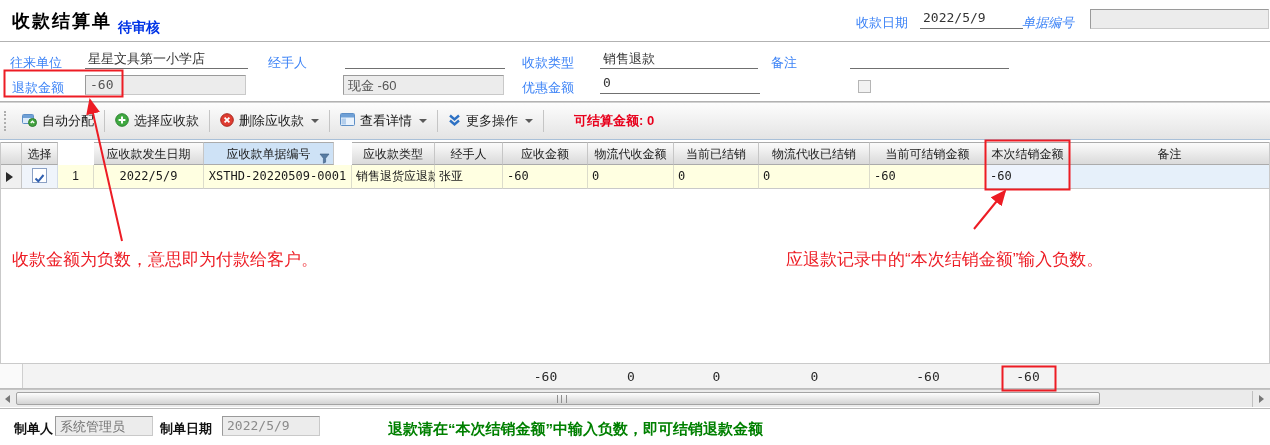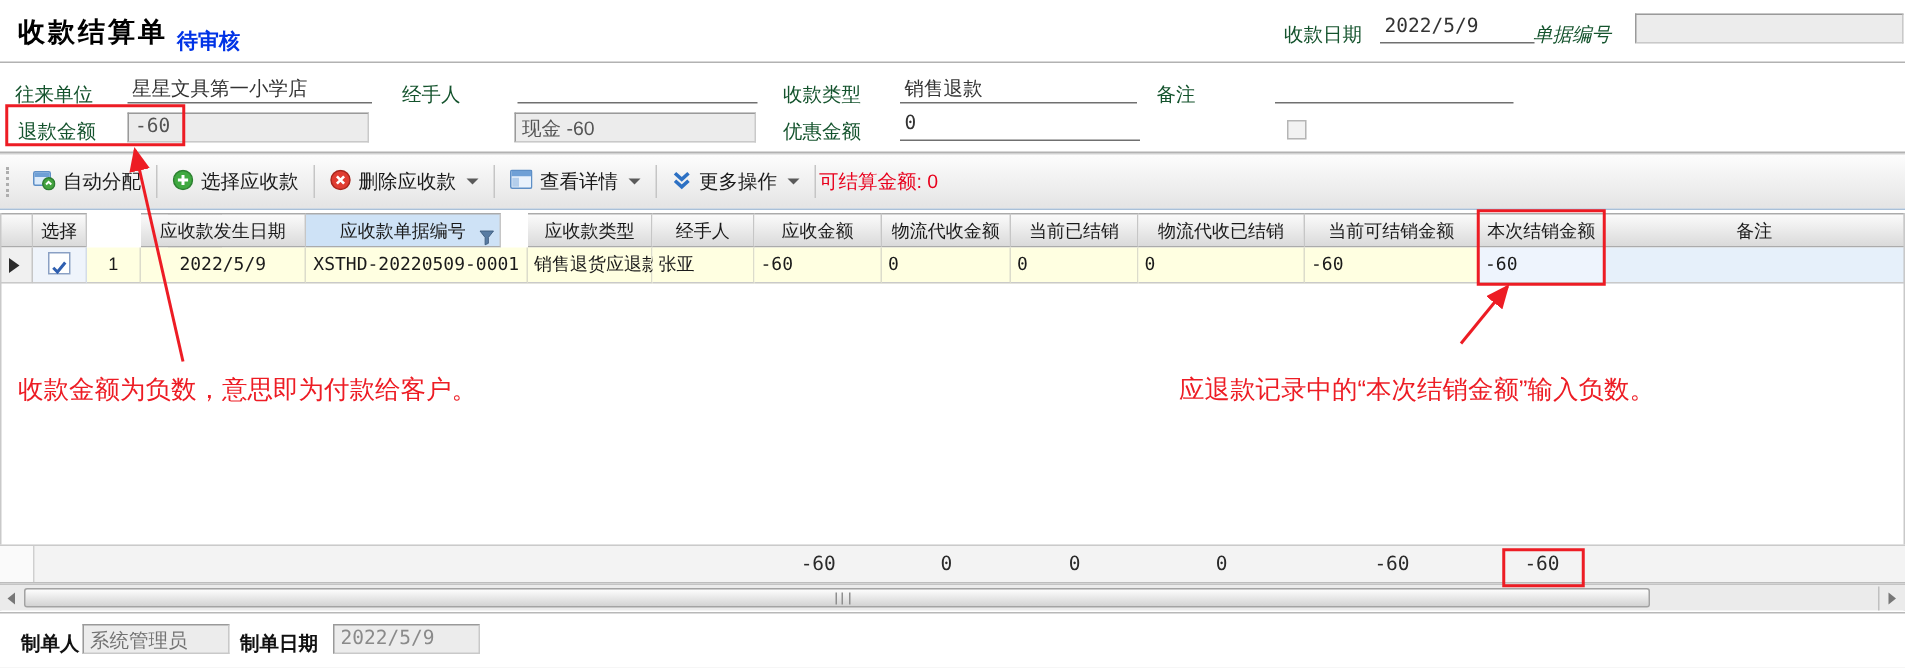--- a/index.html
+++ b/index.html
@@ -1,20 +1,20 @@
 <!DOCTYPE html>
 <html><head>
 <meta charset="utf-8">
 <style>
   html,body{margin:0;padding:0;background:#fff;}
   #app{position:relative;width:1270px;height:445px;background:#fff;overflow:hidden;
        font-family:"Liberation Sans","DejaVu Sans",sans-serif;color:#1a1a1a;
        outline:1px solid #d9d9d9;}
   .abs{position:absolute;}
-  .lbl{font-size:13px;color:#14532d;white-space:nowrap;}
+  .lbl{font-size:13px;color:#3b82f6;white-space:nowrap;}
   .blbl{font-size:13px;color:#111;font-weight:bold;white-space:nowrap;}
   .mono{font-family:"DejaVu Sans Mono","Liberation Mono",monospace;}
   .uline{border-bottom:1px solid #707070;height:18px;font-size:13px;color:#333;
          padding-left:3px;white-space:nowrap;}
   .ginput{background:#ECECEC;border:1px solid;border-color:#9a9a9a #c9c9c9 #c9c9c9 #9a9a9a;
           height:17px;font-size:13px;color:#555;padding:1px 0 0 4px;white-space:nowrap;}
   .sep{position:absolute;left:0;width:1270px;height:0;border-top:1px solid #b2b2b2;}
 
   
   .title{font-size:18px;font-weight:bold;letter-spacing:2px;color:#000;}
@@ -24,21 +24,21 @@
   #toolbar{position:absolute;left:0;top:102px;width:1270px;height:38px;
            background:linear-gradient(#fdfdfd,#e4e4e4);
            border-top:1px solid #d2d2d2;border-bottom:1px solid #a9c0d8;
            display:flex;align-items:center;box-sizing:border-box;}
   .tgrip{width:3px;height:20px;margin:0 5px 0 4px;border-left:2px dotted #aeaeae;}
   .tbtn{display:flex;align-items:center;gap:5px;padding:3px 8px;font-size:13px;
         color:#1a1a1a;white-space:nowrap;cursor:default;}
   .tdiv{width:1px;height:22px;background:#c5c5c5;margin:0 2px;}
   .caret{width:0;height:0;border-left:4px solid transparent;border-right:4px solid transparent;
          border-top:4px solid #5a5a5a;margin-left:2px;}
-  .settleable{font-size:13px;font-weight:normal;}
+  .settleable{font-size:13px;font-weight:bold;margin-left:28px;}
 
   
   .hcell{position:absolute;top:142px;height:23px;box-sizing:border-box;
          background:linear-gradient(#fbfbfb,#dadada);
          border-top:1px solid #ababab;border-bottom:1px solid #ababab;border-right:1px solid #c6c6c6;
          font-size:12px;color:#1a1a1a;text-align:center;line-height:22px;white-space:nowrap;overflow:visible;}
   .hfilter{background:#cee2f6;}
   .funnel{position:absolute;right:3px;top:6px;}
   .cell{position:absolute;top:165px;height:24px;box-sizing:border-box;
         border-bottom:1px solid #c9c9c9;border-right:1px solid #dcdccb;
@@ -220,20 +220,21 @@
     <span class="sbtn" style="left:1255px;">
         <span class="tri-r"></span>
       </span>
   </div>
   <div class="sep" style="top:408px;border-top-color:#b8b8b8;"></div>
 
   <span class="abs blbl" style="left:14px;top:420px;">制单人</span>
   <span class="abs ginput" style="left:55px;top:416px;width:92px;color:#737373;">系统管理员</span>
   <span class="abs blbl" style="left:160px;top:420px;">制单日期</span>
   <span class="abs ginput mono" style="left:222px;top:416px;width:92px;color:#8a8a8a;">2022/5/9</span>
+  <span class="greennote" style="left:388px;top:420px;">退款请在“本次结销金额”中输入负数，即可结销退款金额</span>
 
   <span class="rednote" style="left:12px;top:248px;">收款金额为负数，意思即为付款给客户。</span>
   <span class="rednote" style="left:786px;top:248px;">应退款记录中的“本次结销金额”输入负数。</span>
 
   <svg id="overlay">
     <defs>
       <marker id="ah" markerWidth="9" markerHeight="7" refX="7" refY="3.5" orient="auto">
         <path d="M0,0 L8,3.5 L0,7 Z" fill="#ED1C24"></path>
       </marker>
     </defs>

